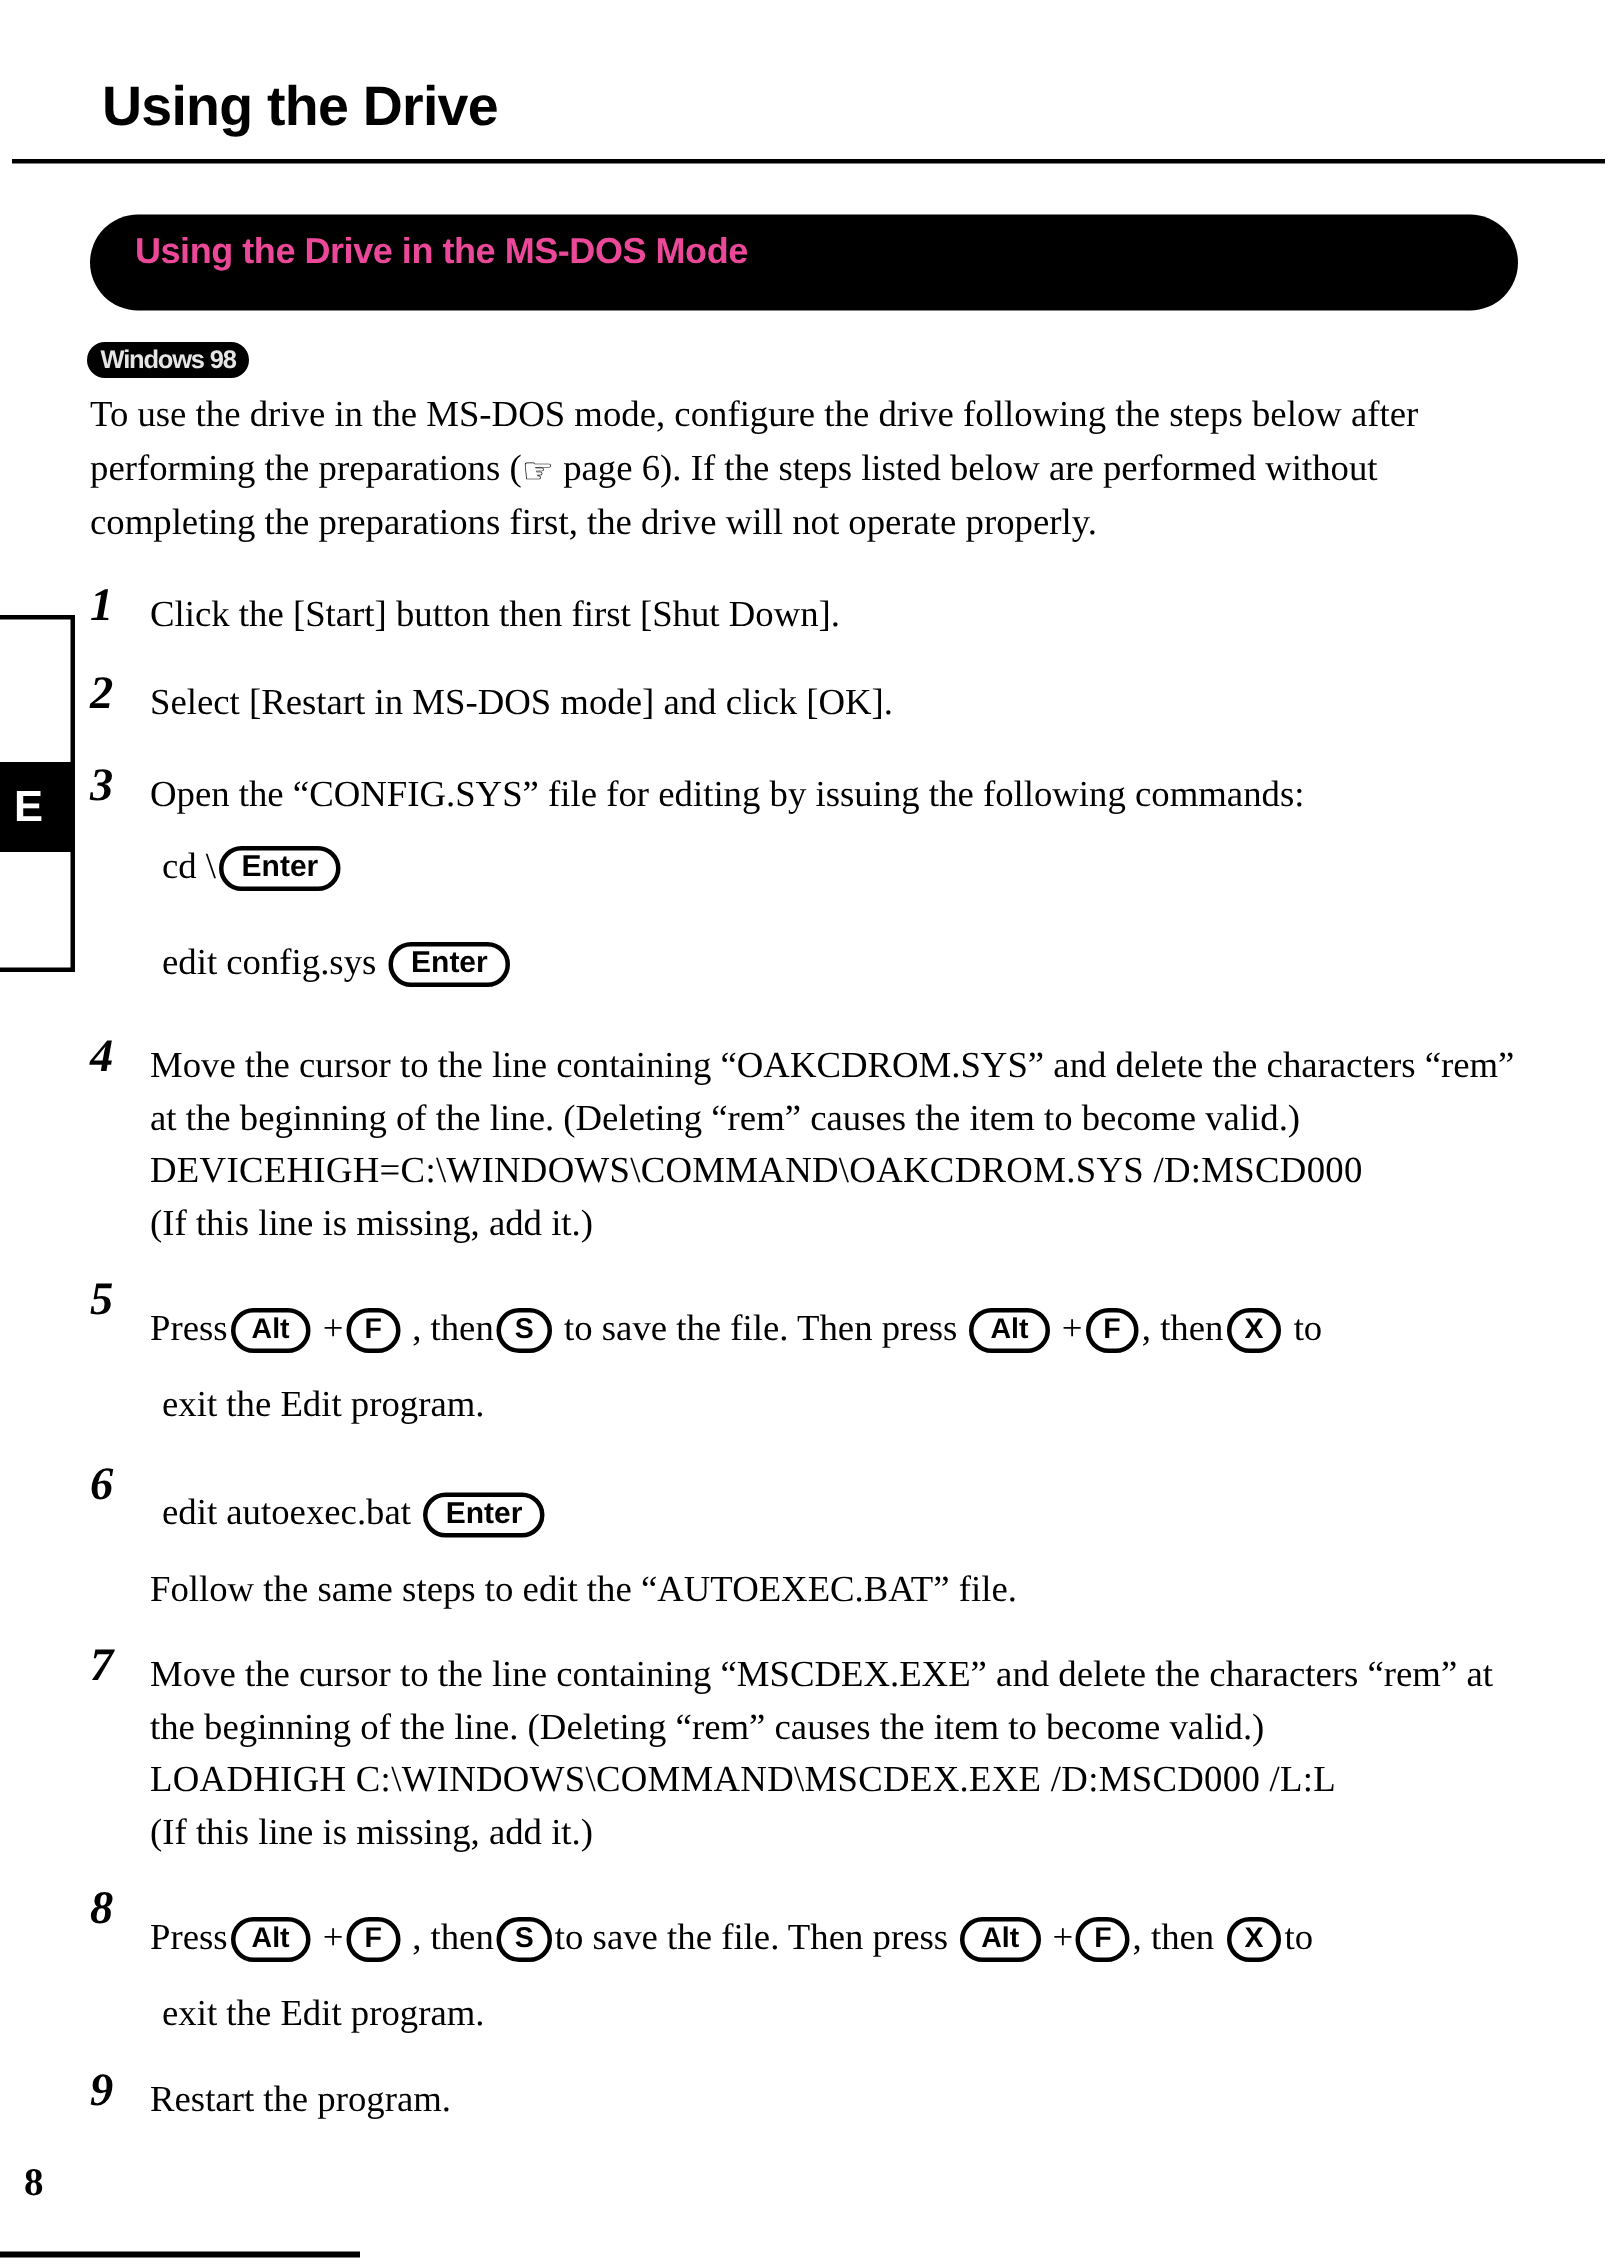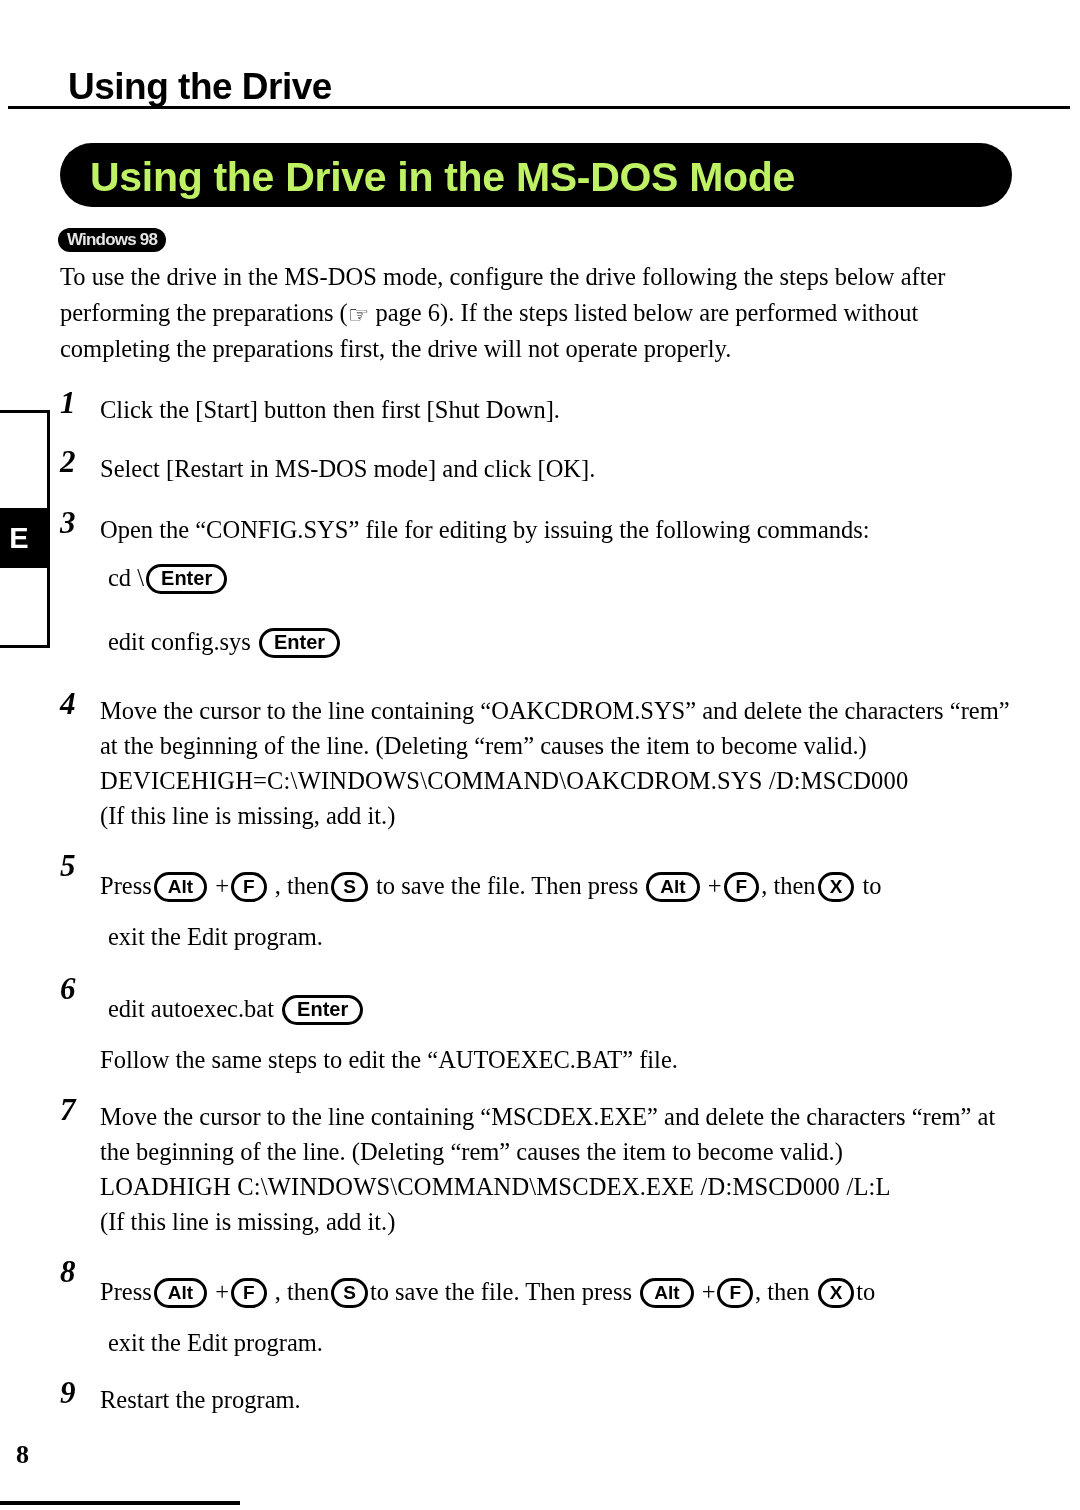--- a/index.html
+++ b/index.html
@@ -19,21 +19,20 @@
   
   .page-title {
     position: absolute;
     left: 68px;
     top: 52px;
     font-family: "Liberation Sans", sans-serif;
     font-weight: bold;
     font-size: 37px;
     letter-spacing: -0.5px;
     line-height: 1;
-    margin-top: 16px;
   }
   .title-rule {
     position: absolute;
     left: 8px;
     top: 106px;
     width: 1062px;
     height: 3px;
     background: #000000;
   }
 
@@ -44,24 +43,24 @@
     top: 143px;
     width: 952px;
     height: 64px;
     background: #000000;
     border-radius: 34px;
   }
   .section-banner-label {
     position: absolute;
     left: 30px;
     top: 11px;
-    color: #bef264;
-    font-family: "Liberation Sans", sans-serif;
-    font-weight: bold;
-    font-size: 41px;
+    color: #ec4899;
+    font-family: "Liberation Sans", sans-serif;
+    font-weight: bold;
+    font-size: 24px;
     letter-spacing: -0.3px;
     white-space: nowrap;
   }
 
   
   .os-badge {
     position: absolute;
     left: 58px;
     top: 228px;
     height: 24px;

